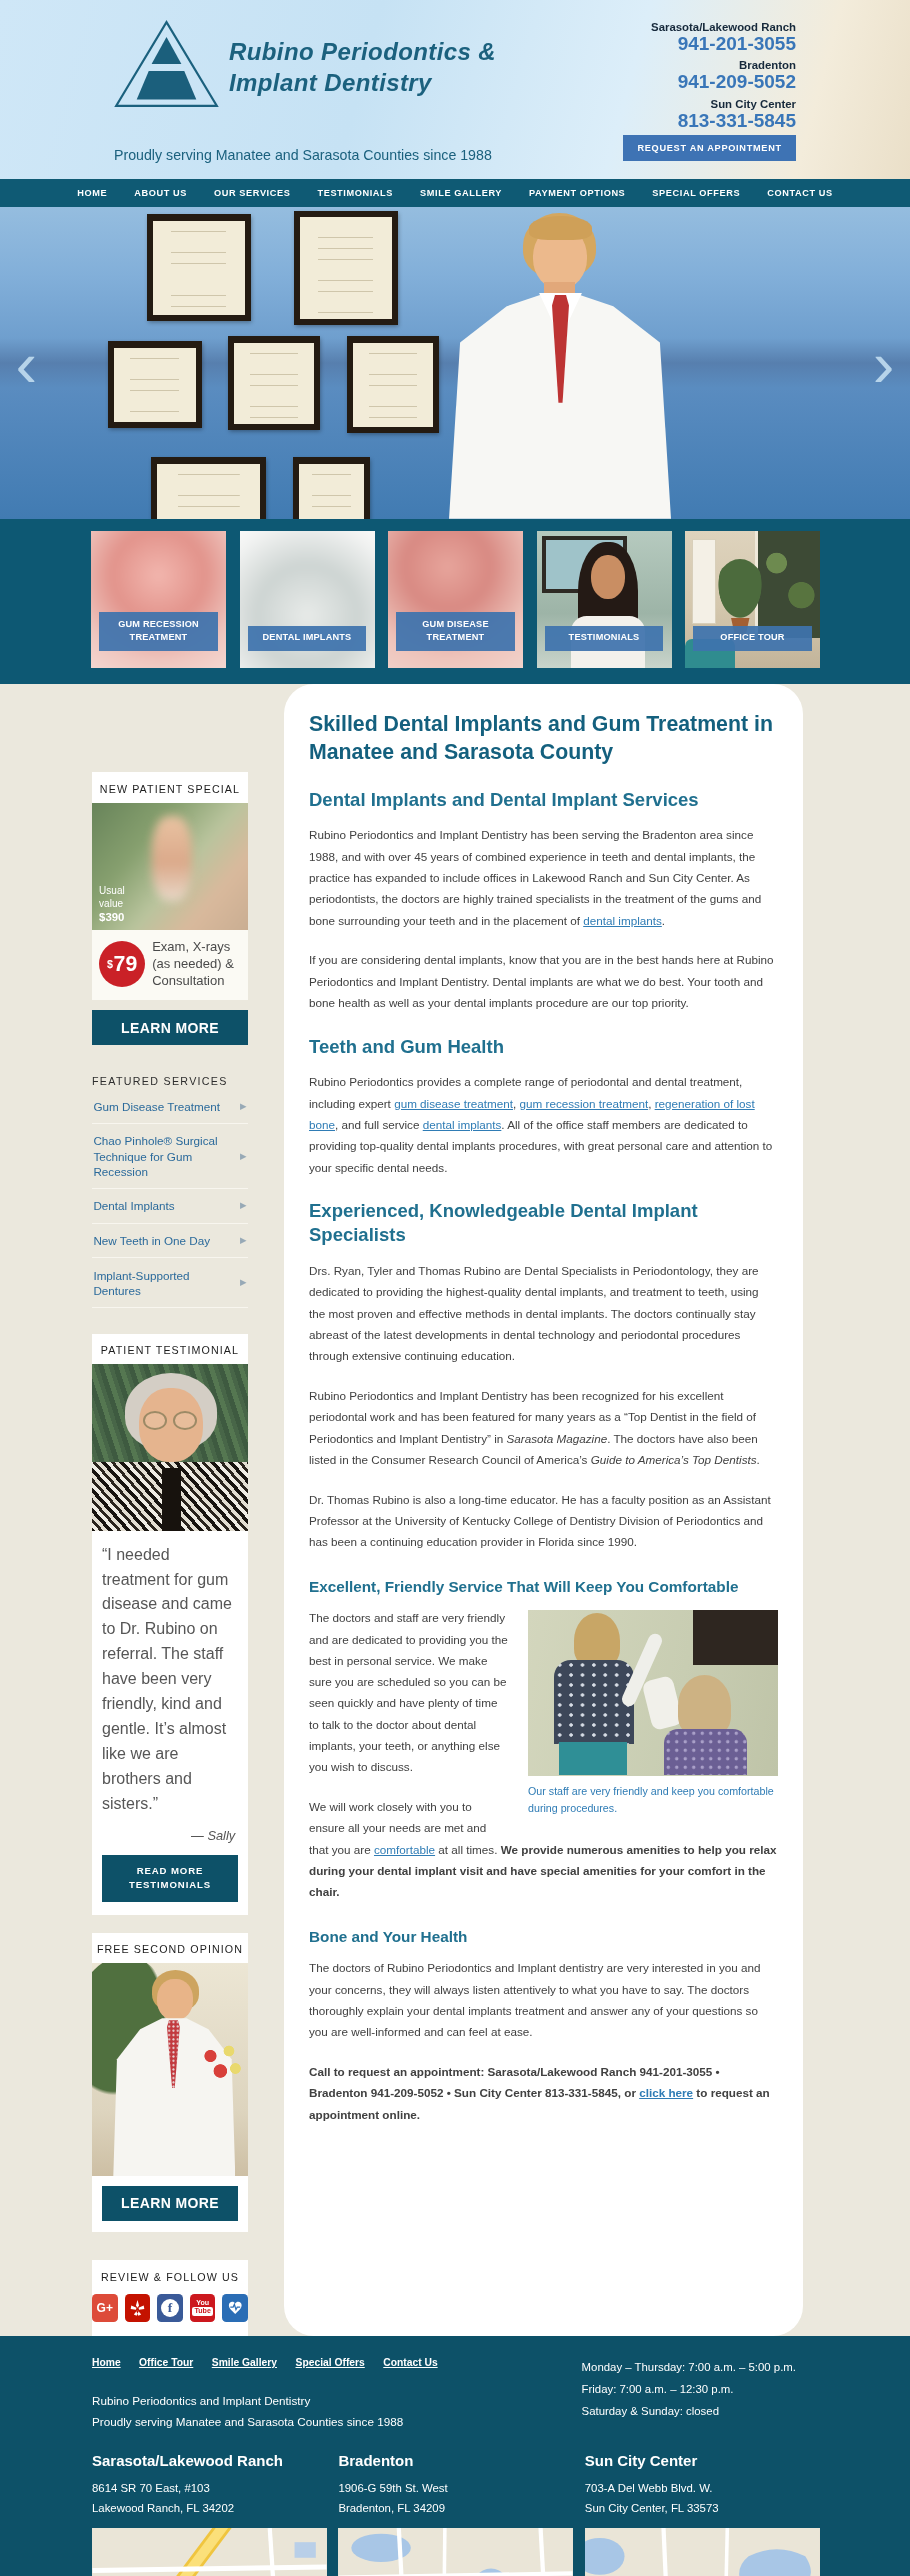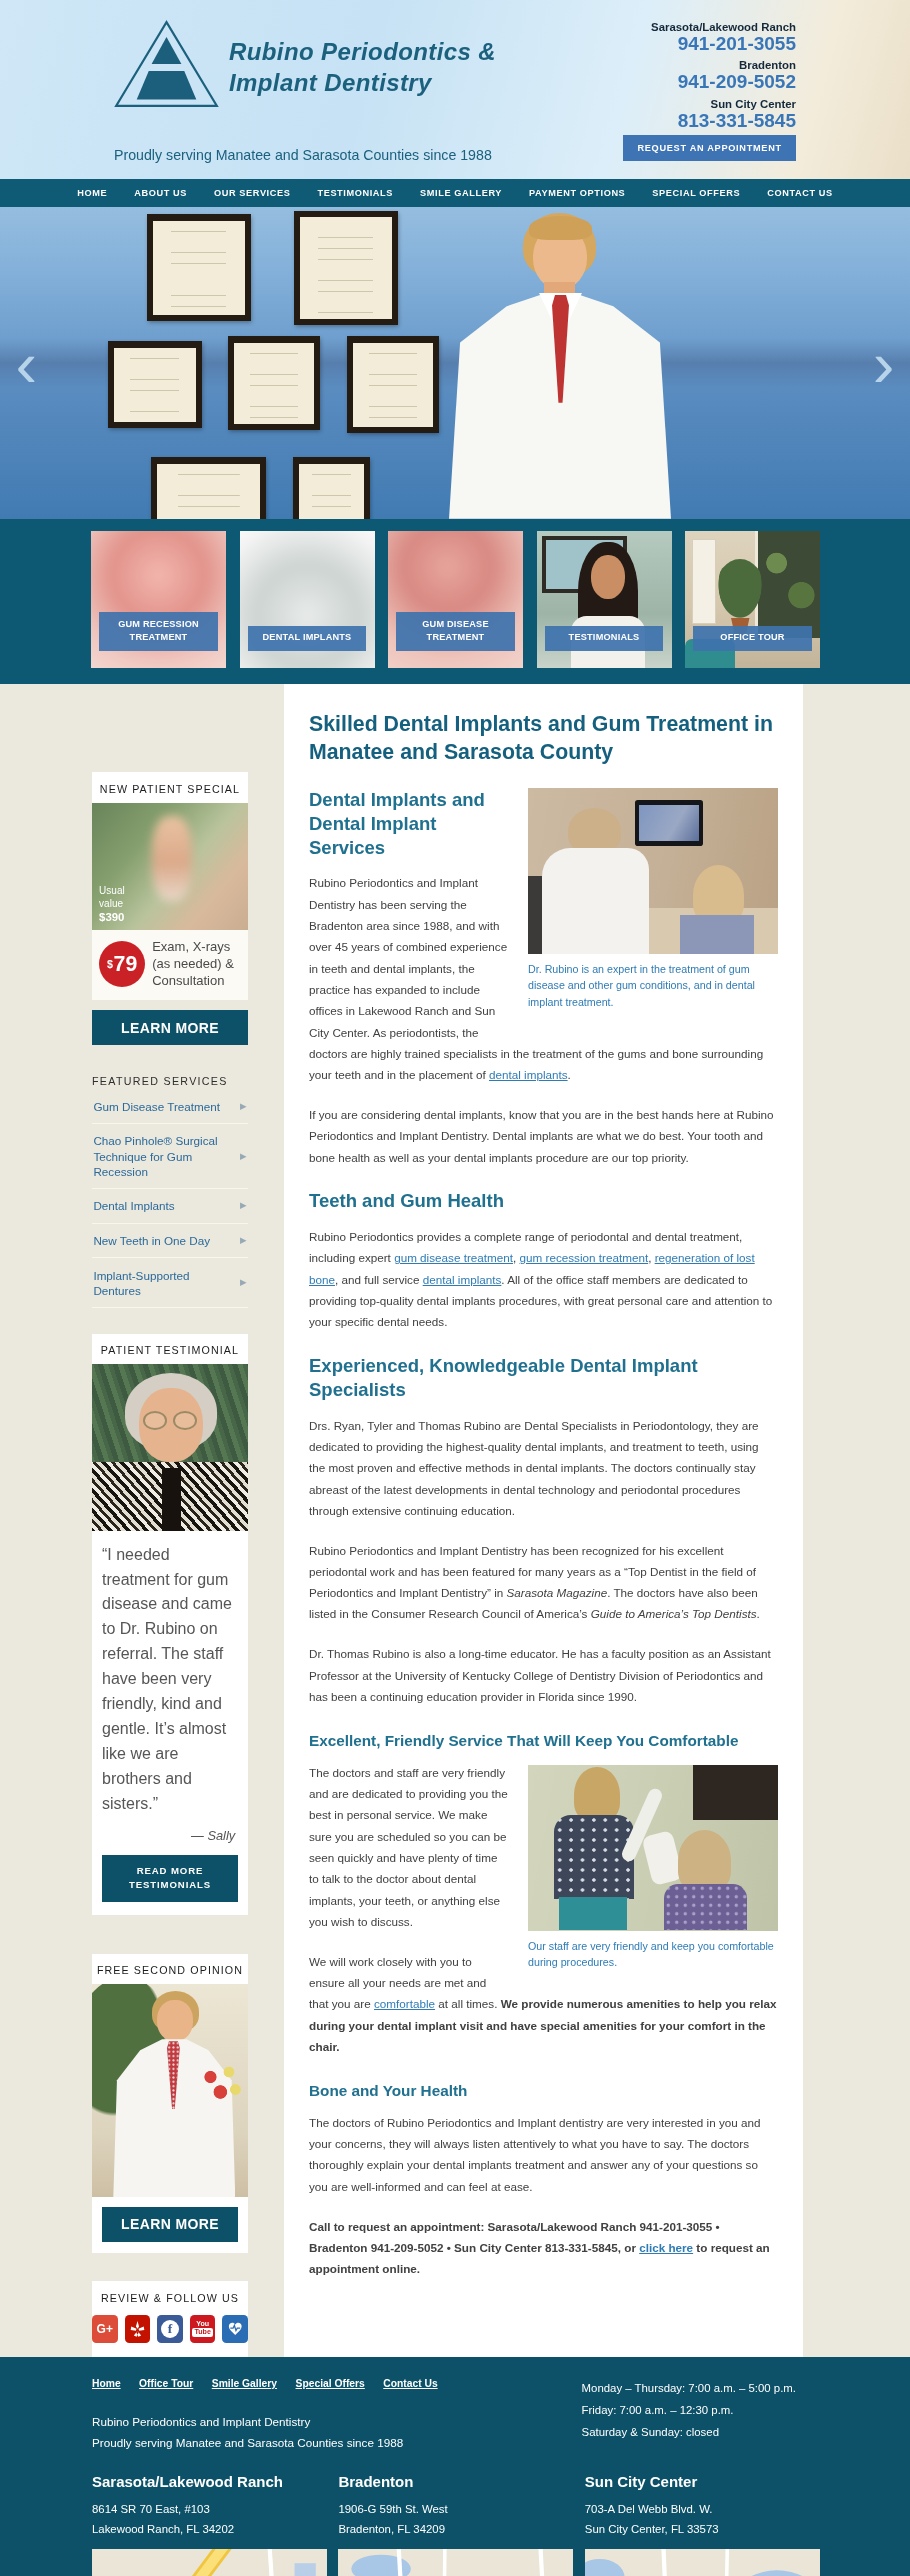--- a/index.html
+++ b/index.html
@@ -109,21 +109,21 @@
   .pt-hair { left: 33px; top: 8.5px; width: 92px; height: 77px; background: #d4cec5; border-radius: 50% 50% 42% 42%; }
   .pt-face { left: 47px; top: 24px; width: 64px; height: 74px; background: #e5b48e; border-radius: 46%; }
   .pt-gl1, .pt-gl2 { width: 24px; height: 18.5px; border: 2.1px solid #9c8a66; border-radius: 50%; top: 47px; background: rgba(255,255,255,0.12); }
   .pt-gl1 { left: 51px; } .pt-gl2 { left: 81px; }
   .pt-coat { left: 0; top: 98px; width: 156px; height: 71px;
     background: repeating-linear-gradient(48deg, #17130f 0 3.6px, #efece4 3.6px 7.1px, #2a241d 7.1px 10px, #e3ded2 10px 13.5px); }
   .pt-zip { left: 70px; top: 104px; width: 18.5px; height: 65px; background: #17120d; }
   .pt-quote { padding: 11.4px 10px 2.8px; color: #565656; font-size: 16px; line-height: 1.56; }
   .pt-sig { text-align: right; padding: 8.5px 12.8px 1.4px; font-style: italic; font-size: 12.8px; color: #565656; }
   .pt-btn { width: calc(100% - 20px); margin: 10px auto 0; font-size: 9.6px; letter-spacing: 0.9px; line-height: 1.5; }
-  .fso { margin-top: 39px; padding-bottom: 11.4px; }
+  .fso { margin-top: 18px; padding-bottom: 11.4px; }
   .fso-img { position: relative; height: 213px; overflow: hidden; background: linear-gradient(180deg, #ece6d4 0%, #ddd4be 70%, #cdbfa4 100%); }
   .fso-img div { position: absolute; }
   .fso-plant { left: -21.3px; top: -7.1px; width: 107px; height: 156px;
     background: radial-gradient(ellipse at 40% 40%, #50703f 0 55%, transparent 58%); border-radius: 50%; }
   .fso-hair { left: 60px; top: 7.1px; width: 47px; height: 41px; background: #cda45f; border-radius: 50% 50% 40% 40%; }
   .fso-face { left: 65px; top: 15.6px; width: 36px; height: 41px; background: #e8b488; border-radius: 46%; }
   .fso-coat { left: 21.3px; top: 55px; width: 122px; height: 158px; background: #f6f5f1;
     clip-path: polygon(40% 0, 60% 0, 78% 7%, 97% 26%, 100% 100%, 0 100%, 3% 26%, 22% 7%); }
   .fso-tie { left: 75px; top: 57px; width: 12.8px; height: 68px;
     background: #c23a3f radial-gradient(circle, #e8d9d9 0 0.7px, transparent 1.4px); background-size: 4.3px 4.3px;
@@ -142,21 +142,21 @@
   .yelp { background: #c41200; }
   .fb { background: #3a5a98; }
   .fb .fb-c { width: 18.5px; height: 18.5px; border-radius: 50%; background: #fff; color: #3a5a98;
     display: flex; align-items: center; justify-content: center; font-size: 13.5px; font-weight: bold; font-family: "Liberation Serif", serif; }
   .yt { background: #cc181e; flex-direction: column; line-height: 1; }
   .yt .yt-you { font-size: 7.1px; text-align: center; }
   .yt .yt-tube { font-size: 7.1px; background: #fff; color: #cc181e; border-radius: 2.1px; padding: 0.7px 2.1px; margin-top: 0.7px; }
   .hp { background: #2a6db5; }
 
   
-  .main { flex: 1; background: #fff; padding: 25.6px 25px 31px; }
+  .main { flex: 1; background: #fff; padding: 25.6px 25px 31px; border-radius: 30px; }
   .main h1 { font-size: 21.3px; color: #14607e; line-height: 1.32; margin-bottom: 18.5px; clear: both; }
   .main h2 { font-size: 18.5px; color: #20708f; font-weight: 600; line-height: 1.3; margin: 21.3px 0 12.8px; }
   .main h3 { font-size: 15.3px; color: #20708f; font-weight: 600; line-height: 1.35; margin: 24px 0 10px; clear: both; }
   .main p { font-size: 11.7px; color: #414141; line-height: 1.82; margin-bottom: 18.5px; }
   .main a.txt { color: #2f7cb5; text-decoration: underline; }
   .img-right { float: right; width: 250px; margin: 2.8px 0 11.4px 20px; }
   .photo { position: relative; height: 166px; overflow: hidden; }
   .photo div { position: absolute; }
   .caption { color: #2f7cb5; font-size: 10.7px; line-height: 1.55; margin-top: 7.1px; }
   
@@ -400,33 +400,20 @@
             <polyline points="5,11.5 9,11.5 10.8,7.5 13,15 14.8,11.5 19,11.5" fill="none" stroke="#2a6db5" stroke-width="1.7"></polyline>
           </svg>
         </a>
       </div>
     </div>
   </div>
 
   <div class="main">
     <h1>Skilled Dental Implants and Gum Treatment in Manatee and Sarasota County</h1>
 
-    <div class="img-right">
-      <div class="photo ph1">
-        <div class="mon"></div>
-          <div class="scr"></div>
-          <div class="cab"></div>
-          <div class="counter"></div>
-        <div class="dhair"></div>
-          <div class="dcoat"></div>
-          <div class="phair"></div>
-          <div class="ptop"></div>
-      </div>
-      <div class="caption">Dr. Rubino is an expert in the treatment of gum disease and other gum conditions, and in dental implant treatment.</div>
-    </div>
     <h2>Dental Implants and Dental Implant Services</h2>
     <p><span>Rubino Periodontics and Implant Dentistry has been serving the Bradenton area since 1988, and with over 45 years of combined experience in teeth and dental implants, the practice has expanded to include offices in Lakewood Ranch and Sun City Center. As periodontists, the doctors are highly trained specialists in the treatment of the gums and bone surrounding your teeth and in the placement of </span><a class="txt">dental implants</a><span>.</span></p>
     <p>If you are considering dental implants, know that you are in the best hands here at Rubino Periodontics and Implant Dentistry. Dental implants are what we do best. Your tooth and bone health as well as your dental implants procedure are our top priority.</p>
 
     <h2>Teeth and Gum Health</h2>
     <p><span>Rubino Periodontics provides a complete range of periodontal and dental treatment, including expert </span><a class="txt">gum disease treatment</a><span>, </span><a class="txt">gum recession treatment</a><span>, </span><a class="txt">regeneration of lost bone</a><span>, and full service </span><a class="txt">dental implants</a><span>. All of the office staff members are dedicated to providing top-quality dental implants procedures, with great personal care and attention to your specific dental needs.</span></p>
 
     <h2>Experienced, Knowledgeable Dental Implant Specialists</h2>
     <p>Drs. Ryan, Tyler and Thomas Rubino are Dental Specialists in Periodontology, they are dedicated to providing the highest-quality dental implants, and treatment to teeth, using the most proven and effective methods in dental implants. The doctors continually stay abreast of the latest developments in dental technology and periodontal procedures through extensive continuing education.</p>
 

